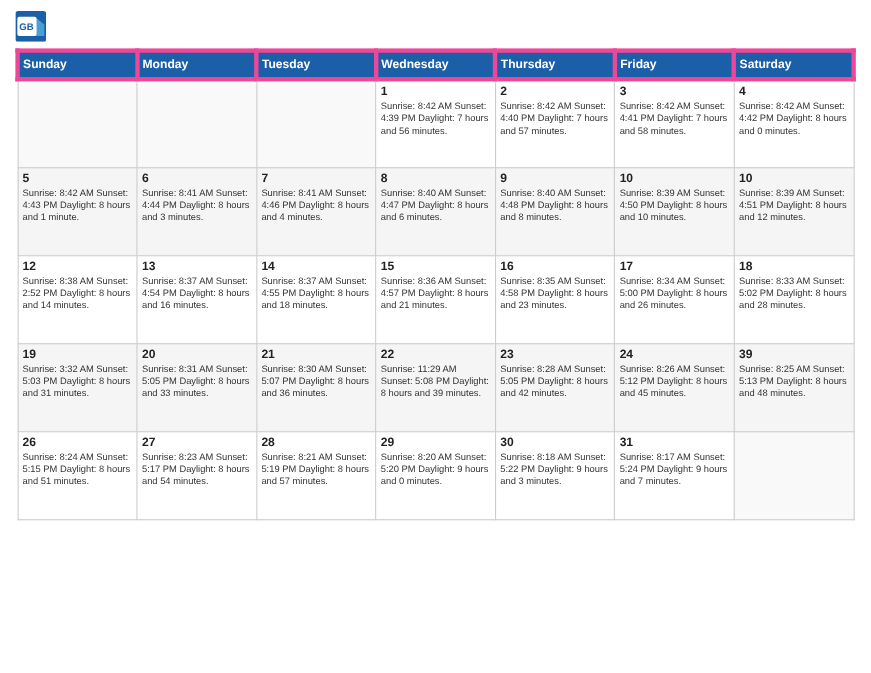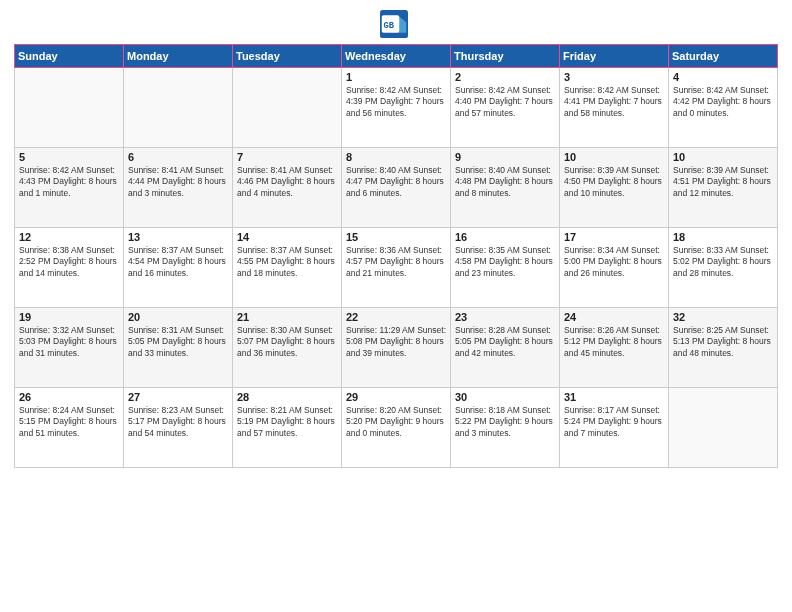--- a/index.html
+++ b/index.html
@@ -9,24 +9,23 @@
       width: 792px;
       height: 612px;
       overflow: hidden;
     }
     .container {
       width: 792px;
       padding: 10px 14px 6px 14px;
     }
     .header-row {
       display: flex;
-      justify-content: center;
+      justify-content: flex-start;
       align-items: flex-start;
       margin-bottom: 6px;
-      font-family: Liberation Mono, monospace;
     }
     .logo {
       display: flex;
       align-items: center;
       gap: 4px;
     }
     .logo-text {
       font-size: 15px;
       font-weight: bold;
       line-height: 1.1;
@@ -54,21 +53,21 @@
       border-collapse: collapse;
       table-layout: fixed;
     }
     th {
       background-color: #1a5fa8;
       color: #fff;
       font-size: 11px;
       font-weight: bold;
       padding: 5px 3px;
       text-align: left;
-      border: 1px solid #ec4899;
+      border: 4px solid #ec4899;
     }
     td {
       border: 1px solid #ccc;
       vertical-align: top;
       padding: 3px 4px;
       font-size: 9px;
       color: #333;
       height: 80px;
       background: #fff;
     }
@@ -274,21 +273,21 @@
 Sunset: 5:05 PM
 Daylight: 8 hours and 42 minutes.</div>
           </td>
           <td>
             <span class="day-num">24</span>
             <div class="day-info">Sunrise: 8:26 AM
 Sunset: 5:12 PM
 Daylight: 8 hours and 45 minutes.</div>
           </td>
           <td>
-            <span class="day-num">32</span>
+            <span class="day-num">39</span>
             <div class="day-info">Sunrise: 8:25 AM
 Sunset: 5:13 PM
 Daylight: 8 hours and 48 minutes.</div>
           </td>
         </tr>
         <tr>
           <td>
             <span class="day-num">26</span>
             <div class="day-info">Sunrise: 8:24 AM
 Sunset: 5:15 PM

